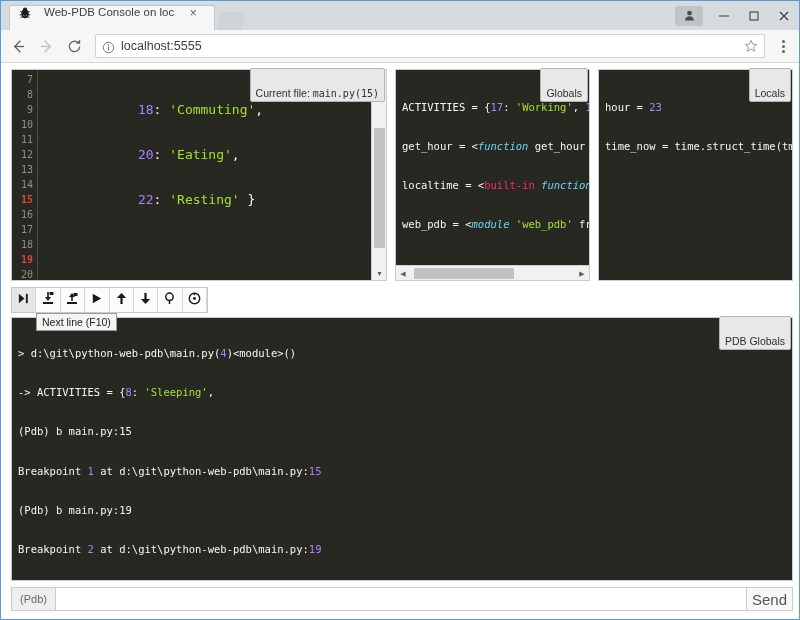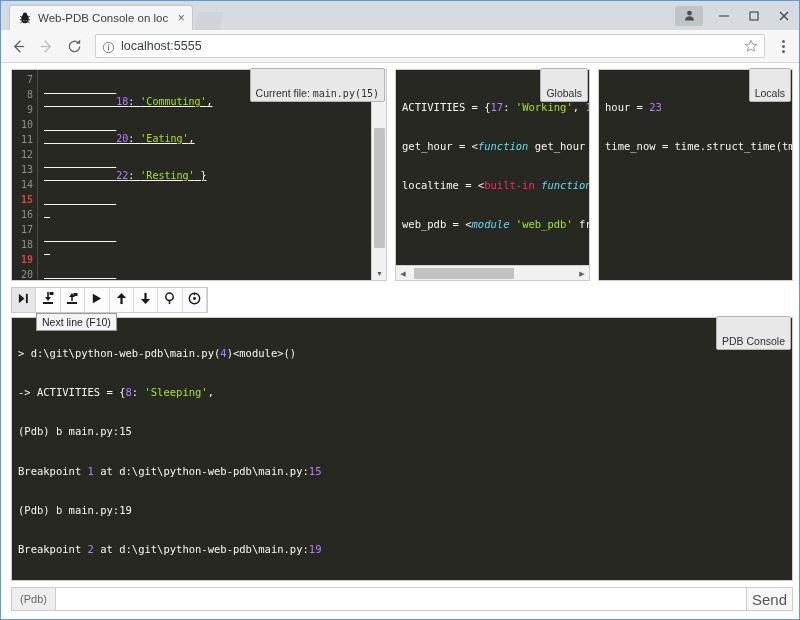--- a/index.html
+++ b/index.html
@@ -24,23 +24,23 @@
     display: flex; align-items: flex-end;
     position: relative;
     flex: 0 0 auto;
   }
   .tabstrip { display:flex; align-items:flex-end; padding-left: 8px; height: 29px;}
   .tab {
     height: 25px;
     background: #f6f6f6;
     border-top-left-radius: 3px; border-top-right-radius: 3px;
     border: 1px solid #c3c8cc; border-bottom: none;
-    display:flex; align-items:center;
-    padding: 0 4px 0 8px;
-    gap: 6px;
+    display:flex; 
+    padding: 0 14px 0 8px;
+    gap: 12px;
     max-width: 230px;
     position: relative;
     box-shadow: 0 -1px 0 rgba(0,0,0,0.03);
   }
   .tab .favicon { width:14px; height:14px; flex:0 0 auto; display:block;}
   .tab .tab-title {
     font-size: 11.5px; color: #3c4043;
     white-space: nowrap; overflow:hidden;
     max-width: 150px;
     text-overflow: clip;
@@ -141,25 +141,24 @@
     border-right: 1px solid #4a4a44;
     color: #8f908a; font-family:"DejaVu Sans Mono", monospace;
     font-size: 10px; text-align:right;
     padding: 2px 4px 0 0;
     flex: 0 0 auto;
   }
   .gutter div { height: 15px; line-height: 15px; }
   .gutter div.bp { color:#d8453c; font-weight:bold; }
   .codelines {
     flex:1; font-family:"DejaVu Sans Mono", monospace;
-    font-size: 10px; color: #f8f8f2;
+    font-size: 13px; color: #f8f8f2;
     padding: 2px 7px 0 6px;
     white-space: pre;
     overflow: hidden;
-    text-decoration: underline;
   }
   .codelines div { height: 15px; line-height: 15px; }
   .kw  { color:#66d9ef; font-style: italic;}
   .kw2 { color:#f92672; }
   .num { color:#ae81ff; }
   .str { color:#a6e22e; }
   .wht { color:#f8f8f2; }
 
   .varpanel { width: 195px; }
   .varbox {
@@ -508,21 +507,21 @@
               <circle cx="7" cy="7" r="5.6" fill="none" stroke="#1a1a1a" stroke-width="1.5"></circle>
               <circle cx="7" cy="7" r="1.6" fill="#1a1a1a"></circle>
               <line x1="7" y1="1.4" x2="7" y2="3.4" stroke="#1a1a1a" stroke-width="1.5"></line>
             </svg>
         </span>
       </div>
       <div class="tooltip">Next line (F10)</div>
     </div>
 
     <div class="consolewrap">
-      <div class="panel-label label-right" style="top:-1px; right:2px;">PDB Console</div>
+      <div class="panel-label label-right" style="top:-1px; right:2px;">PDB Globals</div>
       <div class="consolebox">
         <div><span class="wht">&gt; d:\git\python-web-pdb\main.py(</span><span class="num">4</span><span class="wht">)&lt;module&gt;()</span></div>
         <div><span class="wht">-&gt; ACTIVITIES = {</span><span class="num">8</span><span class="wht">: </span><span class="str">'Sleeping'</span><span class="wht">,</span></div>
         <div><span class="wht">(Pdb) b main.py:15</span></div>
         <div><span class="wht">Breakpoint </span><span class="num">1</span><span class="wht"> at d:\git\python-web-pdb\main.py:</span><span class="num">15</span></div>
         <div><span class="wht">(Pdb) b main.py:19</span></div>
         <div><span class="wht">Breakpoint </span><span class="num">2</span><span class="wht"> at d:\git\python-web-pdb\main.py:</span><span class="num">19</span></div>
         
         
         

